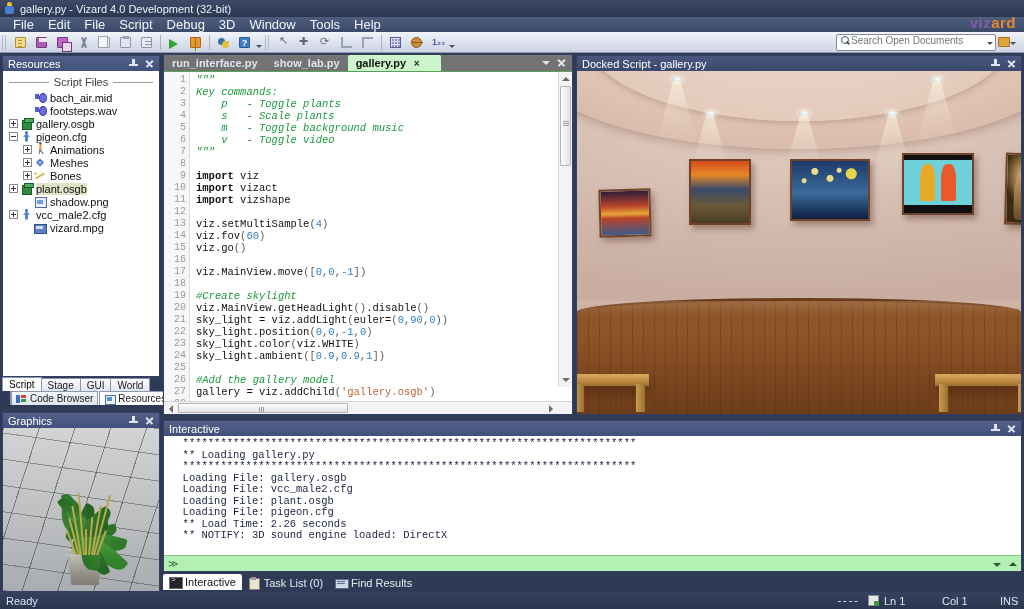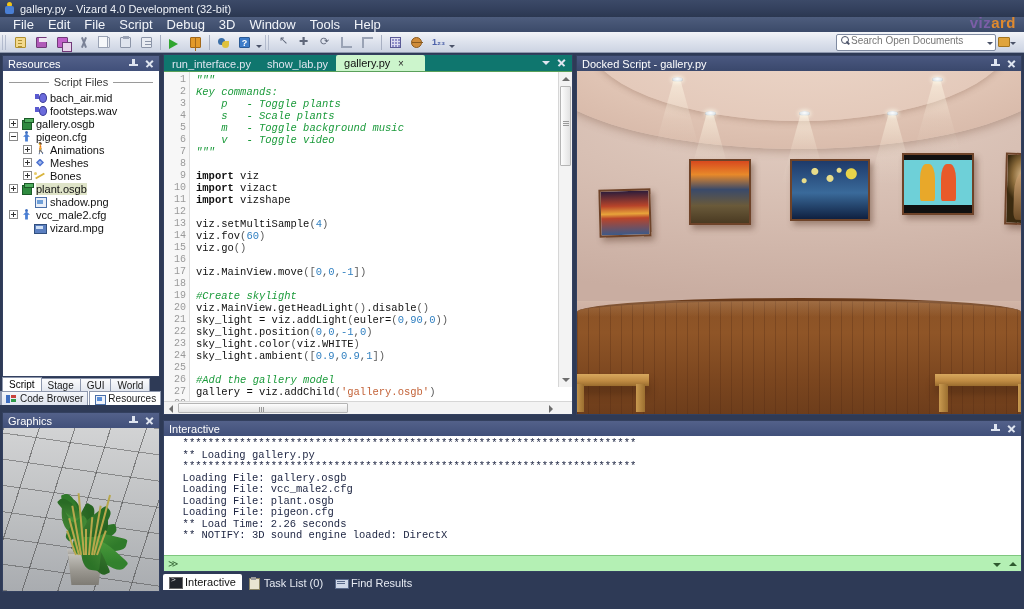--- a/index.html
+++ b/index.html
@@ -235,21 +235,21 @@
     display:flex; align-items:flex-end; background:#2e3a56;
   }
   .ltab {
     height:13px; padding:0 6px; font-size:10px; color:#1a1a1a;
     background: linear-gradient(to bottom,#fbfbfd 0%, #e3e7ef 100%);
     border:1px solid #8d97ad; border-bottom:none; margin-right:-1px;
     display:flex; align-items:center; white-space:nowrap;
   }
   .ltab.active { background:#ffffff; color:#000; height:14px; }
   .lefttabs2 {
-    position:absolute; left:0; top:391px; width:158px; height:14px;
+    position:absolute; left:10px; top:391px; width:158px; height:14px;
     display:flex; align-items:flex-start; background:#ffffff;
     border-left:1px solid #8d97ad; border-right:1px solid #8d97ad;
   }
   .ltab2 {
     height:14px; padding:0 4px; font-size:10px; color:#1a1a1a;
     background: linear-gradient(to bottom,#f4f6fa 0%, #dfe4ee 100%);
     border:1px solid #8d97ad; border-bottom:none; margin-right:1px;
     display:flex; align-items:center; gap:3px; white-space:nowrap;
   }
   .ltab2.active { background:#ffffff; }
@@ -287,21 +287,21 @@
     position:absolute; background: linear-gradient(135deg,#4f9b3e 0%, #2f7a2a 70%);
     border-radius: 60% 10% 60% 10%; transform-origin: 0 100%;
   }
   .stem { position:absolute; width:2px; background:#b8a84c; bottom:30px; transform-origin: 50% 100%; }
 
   
   #editor {
     position:absolute; left:163px; top:54px; width:410px; height:361px;
     background:#ffffff; border:1px solid #33405f; display:flex; flex-direction:column;
   }
-  .edtabs { height:16px; background:#0f766e; display:flex; align-items:flex-end; position:relative; }
+  .edtabs { height:16px; background:#737373; display:flex; position:relative;font-weight:bold; }
   .edtab {
     height:15px; padding:0 8px; font-size:11px; color:#dfe5f0;
     display:flex; align-items:center; white-space:nowrap; background:transparent;
   }
   .edtab.active {
     background:#ccf5cc; color:#101010; border-radius:2px 2px 0 0; height:16px;
     padding-right:20px;
   }
   .edtab .x {
     margin-left:6px; font-size:10px; color:#2a2a2a; width:9px; text-align:center;
@@ -901,14 +901,22 @@
       <div class="btab">
         <span class="bi bi-task"></span>
         <span>Task List (0)</span>
       </div>
       <div class="btab">
         <span class="bi bi-find"></span>
         <span>Find Results</span>
       </div>
     </div>
 
+  <div class="statusbar">
+    <span class="sb-ready">Ready</span>
+    <span class="sb-dash">----</span>
+    <span class="sb-icon"></span>
+    <span class="sb-ln">Ln 1</span>
+    <span class="sb-col">Col 1</span>
+    <span class="sb-ins">INS</span>
+  </div>
 
 </div>
 
 </body></html>

